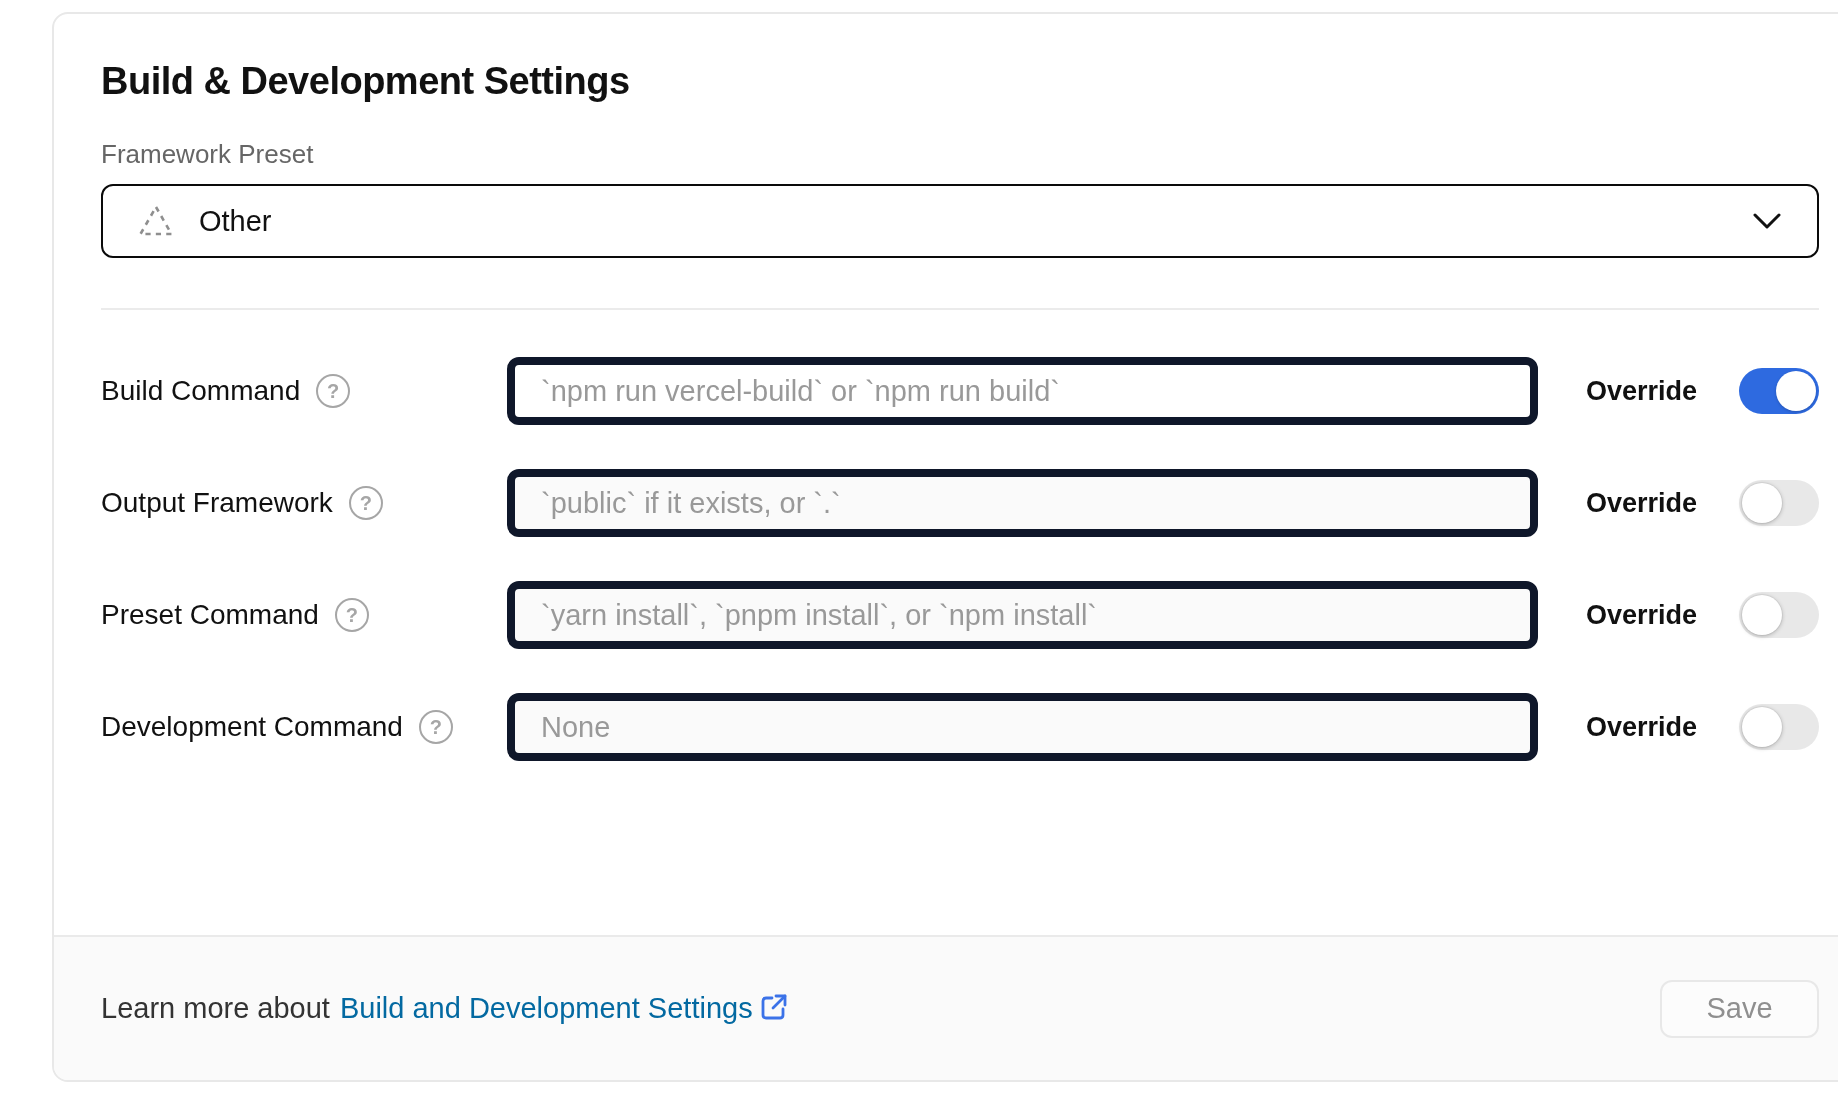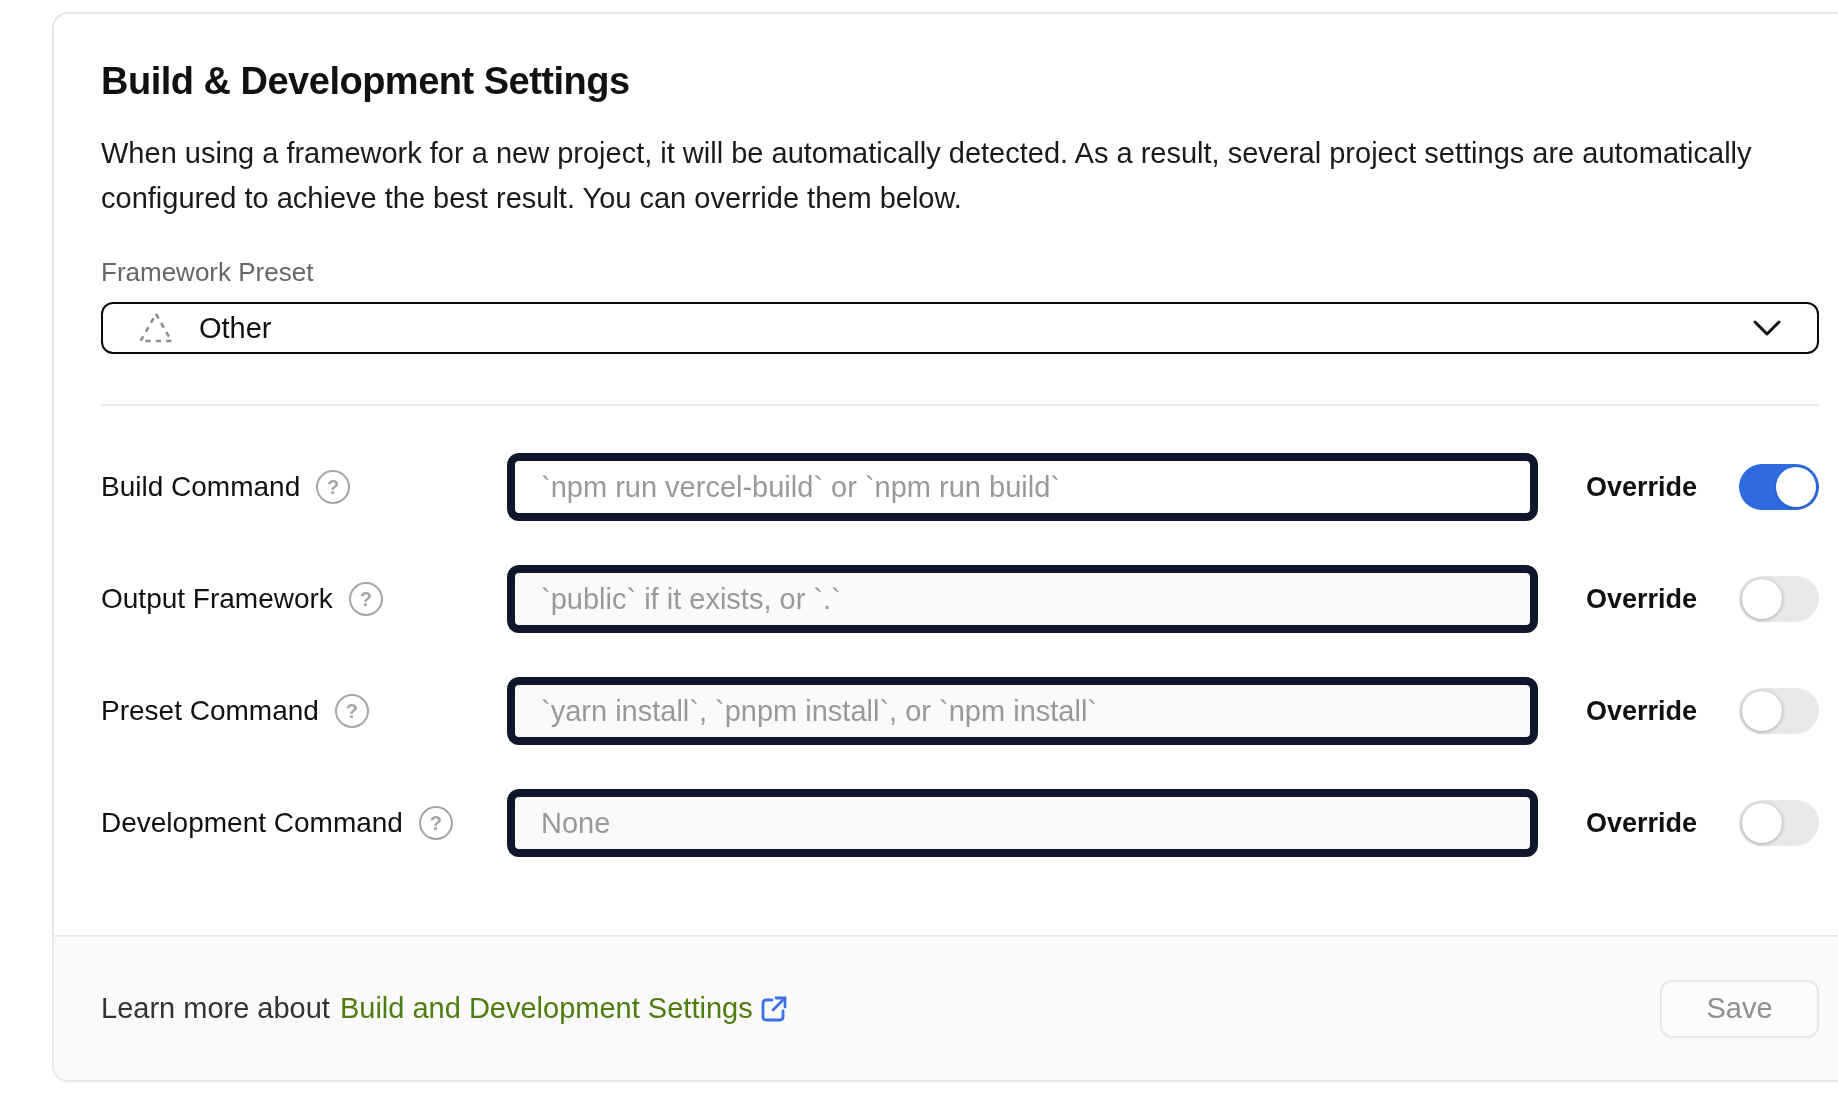--- a/index.html
+++ b/index.html
@@ -10,21 +10,21 @@
     background: #ffffff; border: 2px solid #e8e8e8; border-radius: 16px;
     display: flex; flex-direction: column; overflow: hidden; margin-left: 40px;
   }
   .card-main { padding: 46px 47px 0 47px; flex: 1; }
 
   .title { font-size: 38px; font-weight: 700; color: #111111; letter-spacing: -0.5px; }
   .description { margin-top: 28px; font-size: 29px; line-height: 45px; color: #1a1a1a; max-width: 1722px; }
 
   .preset-label { margin-top: 36px; font-size: 26px; color: #666666; }
   .select {
-    margin-top: 14px; height: 52px; width: 100%;
+    margin-top: 14px; height: 74px; width: 100%;
     border: 2px solid #0a0a0a; border-radius: 12px; background: #ffffff;
     display: flex; align-items: center; padding: 0 34px; cursor: pointer;
   }
   .select-value { font-size: 29px; color: #111111; margin-left: 24px; }
   .select-chevron { margin-left: auto; display: flex; align-items: center; }
 
   .divider { margin-top: 50px; height: 2px; background: #ebebeb; }
 
   .rows { margin-top: 51px; display: flex; flex-direction: column; gap: 52px; }
   .row { display: flex; align-items: center; height: 60px; }
@@ -56,36 +56,35 @@
   }
   .toggle.on { background: #2e6ae0; }
   .toggle.on .knob { left: auto; right: 3px; box-shadow: 0 1px 3px rgba(0,0,0,0.2); }
 
   .footer {
     height: 145px; background: #fafafa; border-top: 2px solid #eaeaea;
     display: flex; align-items: center; justify-content: space-between;
     padding: 0 47px;
   }
   .footer-text { font-size: 29px; color: #333333; display: flex; align-items: center; gap: 10px; }
-  .footer-link { color: #4d7c0f; text-decoration: none; display: inline-flex; align-items: center; gap: 6px; cursor: pointer; }
+  .footer-link { color: #0369a1; text-decoration: none; display: inline-flex; align-items: flex-start; gap: 6px; cursor: pointer; }
   .save-button {
     width: 159px; height: 58px; border: 2px solid #e8e8e8; border-radius: 12px;
     background: #fcfcfc; color: #8f8f8f; font-size: 29px;
     font-family: "Liberation Sans", sans-serif; cursor: not-allowed;
     display: flex; align-items: center; justify-content: center;
   }
 </style>
 </head>
 <body>
 
 <div class="card">
   <div class="card-main">
 
     <h1 class="title">Build &amp; Development Settings</h1>
-    <p class="description">When using a framework for a new project, it will be automatically detected. As a result, several project settings are automatically configured to achieve the best result. You can override them below.</p>
 
     <div class="preset-label">Framework Preset</div>
 
     <div class="select">
       <span style="display:flex;align-items:center;">
         <svg width="38" height="36" viewBox="0 0 38 36" fill="none">
           <path d="M19 4 L34.5 31 L3.5 31 Z" stroke="#8f8f8f" stroke-width="2.6" stroke-dasharray="5.2 5.2" fill="none" stroke-linejoin="round"></path>
         </svg>
       </span>
       <span class="select-value">Other</span>

